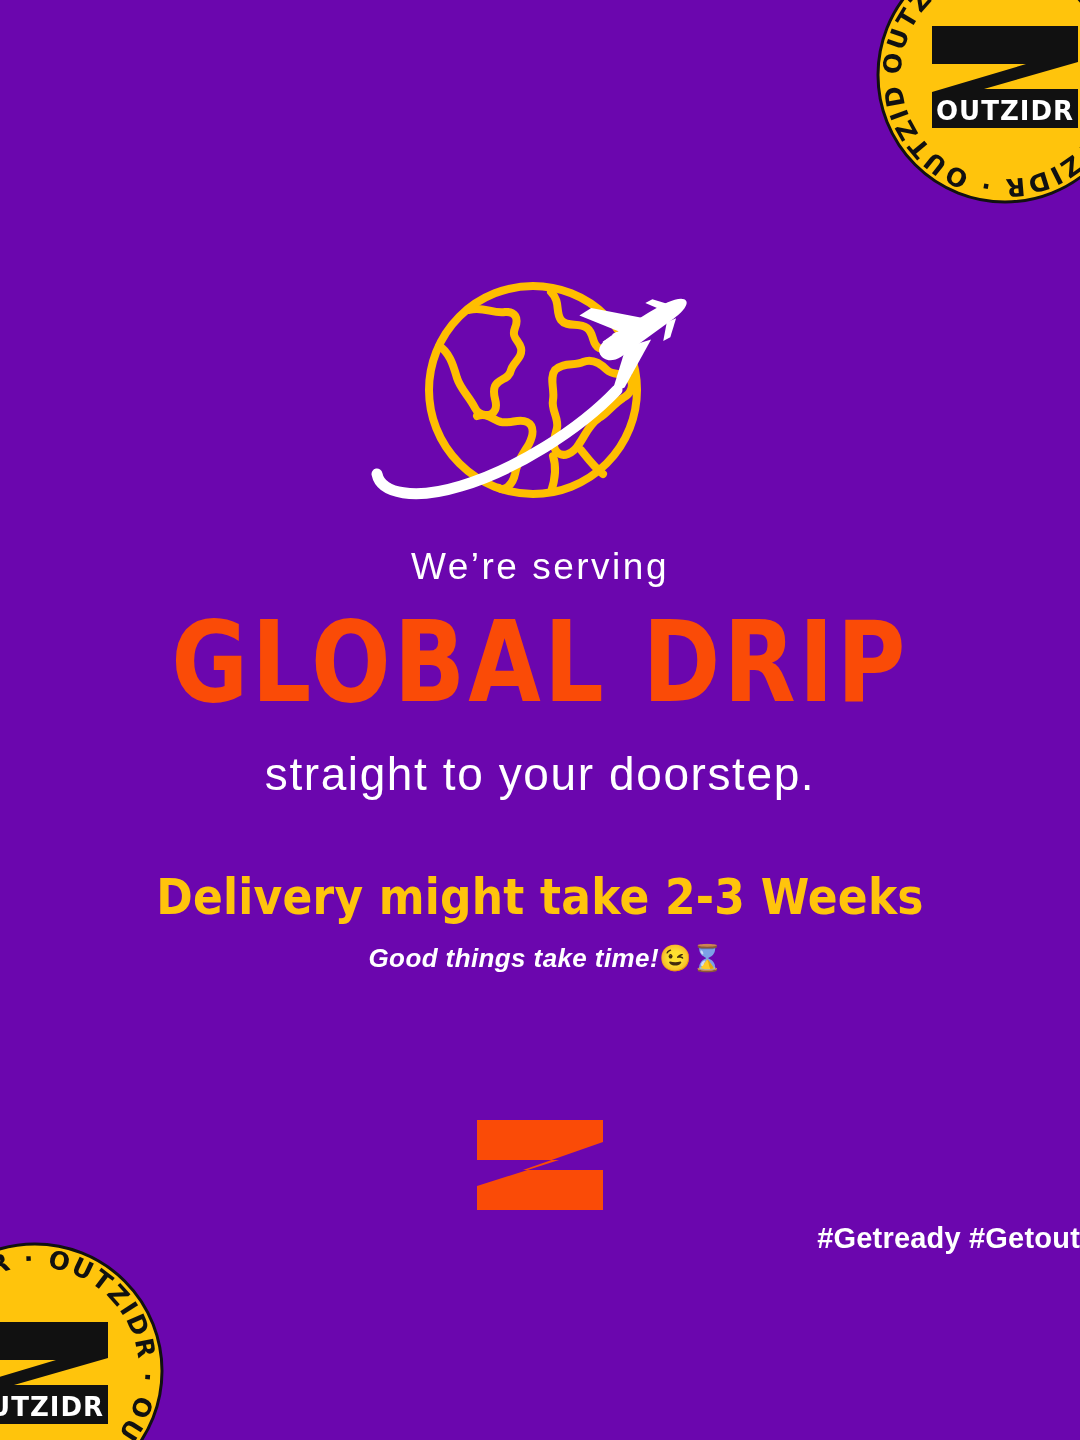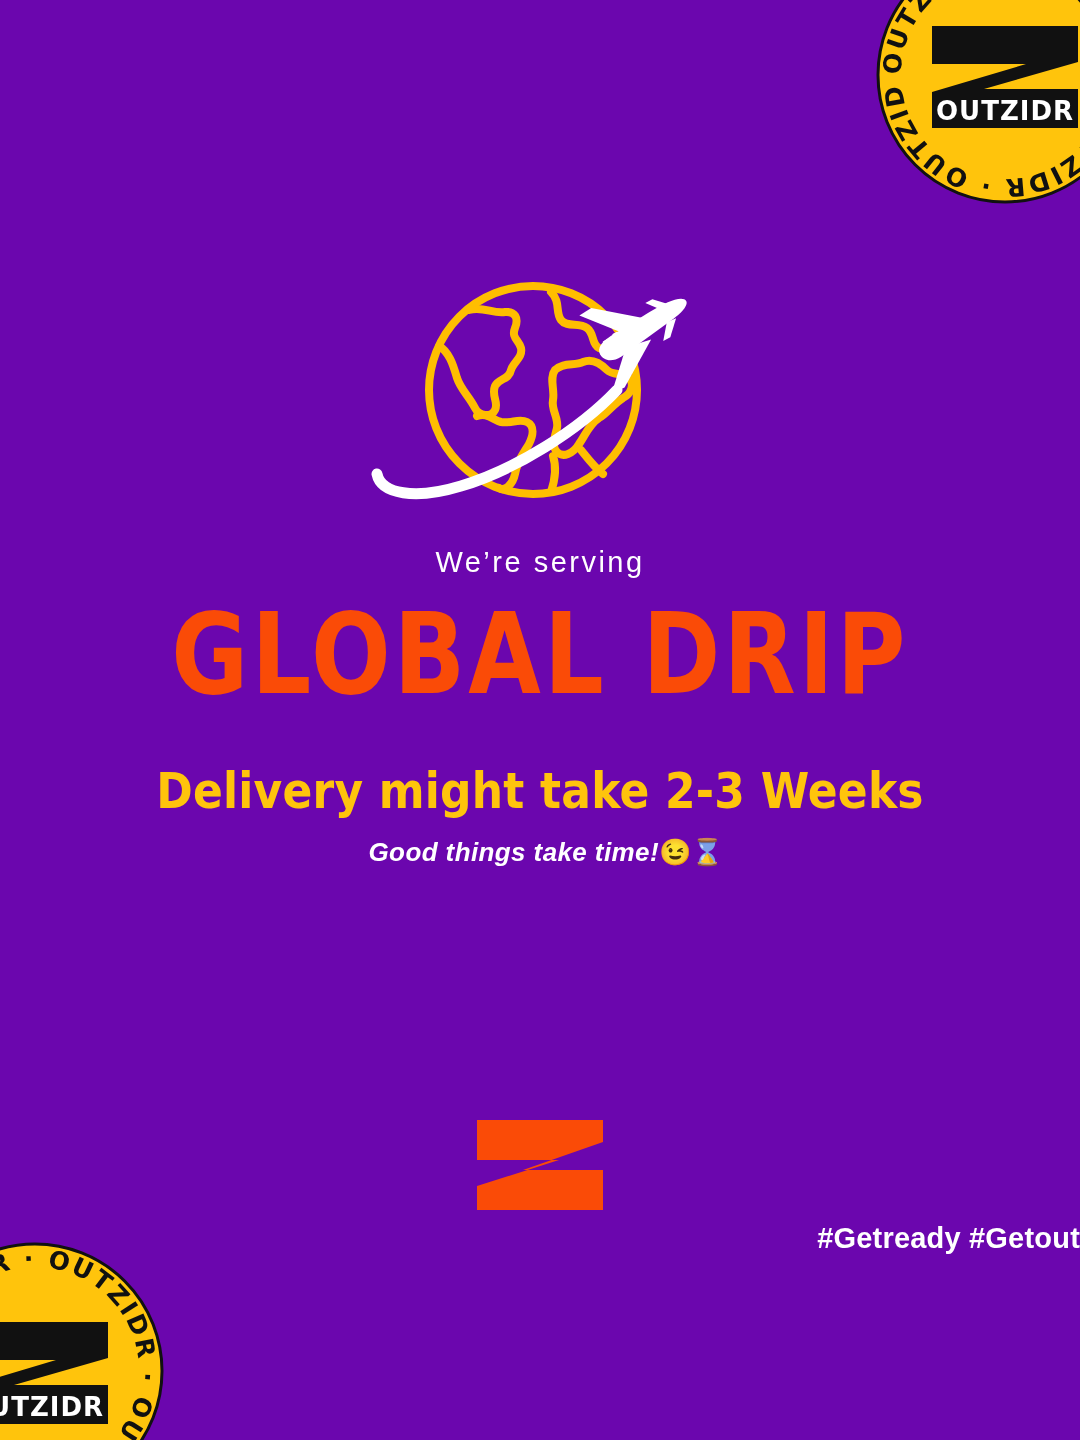--- a/index.html
+++ b/index.html
@@ -53,21 +53,21 @@
   .copy {
     position: absolute;
     top: 548px;
     left: 0;
     width: 1080px;
     text-align: center;
   }
 
   .line-serving {
     color: #FFFFFF;
-    font-size: 29px;
+    font-size: 37px;
     font-weight: 300;
     letter-spacing: 2.5px;
     line-height: 1.0;
     margin: 0;
   }
 
   .line-headline {
     color: #FA4B07;
     font-size: 92px;
     font-weight: 900;
@@ -215,20 +215,21 @@
         <path d="M70 17 L58 32 L66 32 L80 18 Z"></path>
         <rect x="4" y="4" width="6" height="4" rx="1"></rect>
         <rect x="16" y="2" width="6" height="4" rx="1"></rect>
       </g>
     </svg>
   </div>
 
   <div class="copy">
     <p class="line-serving">We’re serving</p>
     <p class="line-headline">GLOBAL DRIP</p>
+    <p class="line-doorstep">straight to your doorstep.</p>
     <p class="line-delivery">Delivery might take 2-3 Weeks</p>
     <p class="line-goodthings"><span>Good things take time!</span><span class="emoji">😉⌛</span></p>
   </div>
 
   <div class="footer">
     <svg class="zmark" viewBox="0 0 126 90" width="126" height="90">
       <polygon points="0,0 126,0 126,22 46,50 126,50 126,90 0,90 0,66 82,40 0,40" fill="#FA4B07"></polygon>
     </svg>
     <p class="hashtags">#Getready #Getout</p>
   </div>

